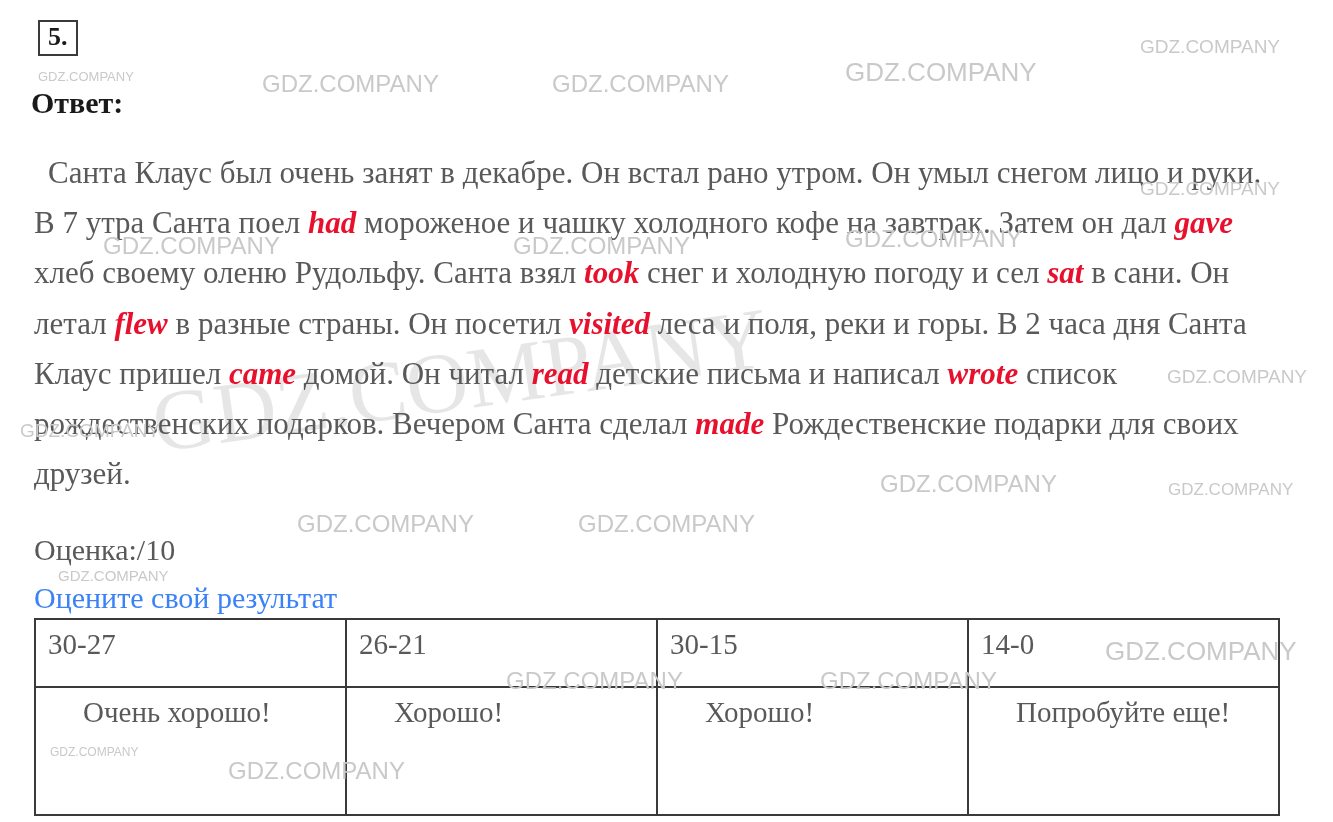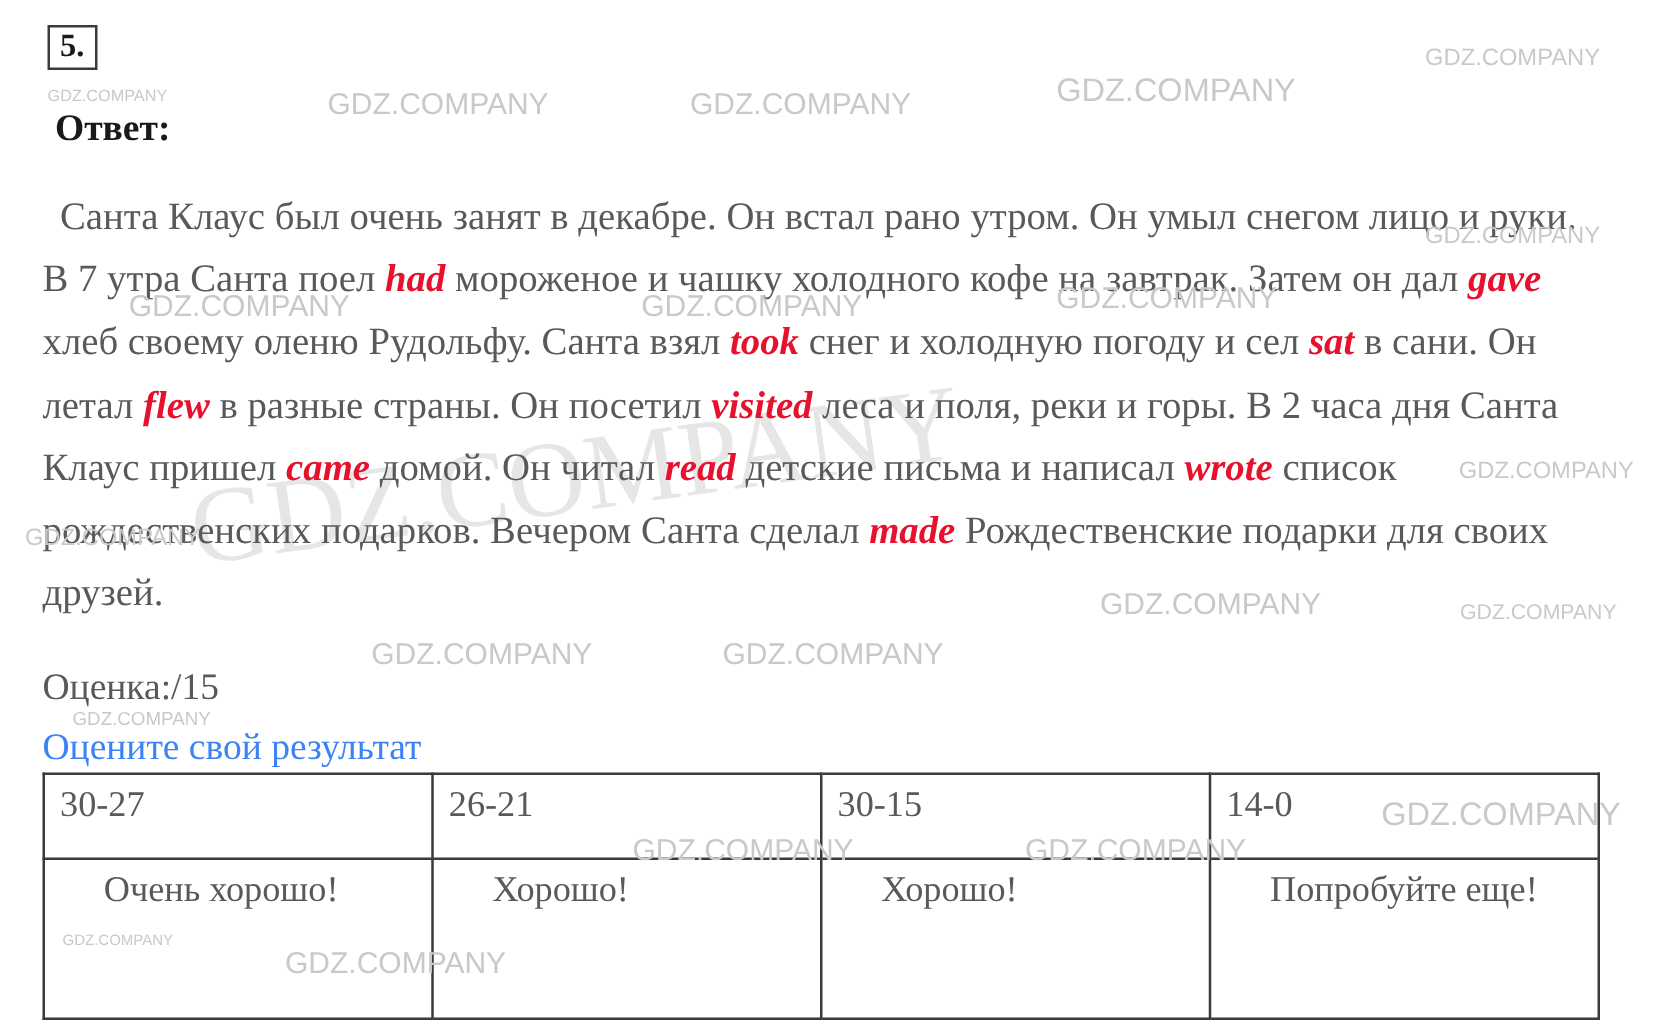--- a/index.html
+++ b/index.html
@@ -26,21 +26,21 @@
     font-family: "Liberation Serif", serif;
     font-weight: bold;
     font-size: 26px;
     line-height: 1;
     color: #1a1a1a;
   }
 
   
   #answer-label {
     position: absolute;
-    left: 44px;
+    left: 31px;
     top: 86px;
     font-family: "Liberation Serif", serif;
     font-weight: bold;
     font-size: 30px;
     color: #1a1a1a;
   }
 
   
   #answer-text {
     position: absolute;
@@ -123,21 +123,21 @@
 <body>
 
 <div id="ex-number">5.</div>
 
 <div id="wm-big">GDZ.COMPANY</div>
 
 <div id="answer-label">Ответ:</div>
 
 <div id="answer-text"><span>Санта Клаус был очень занят в декабре. Он встал рано утром. Он умыл снегом лицо и руки. В 7 утра Санта поел </span><span class="fill" style="color: rgb(232, 17, 45);">had</span><span> мороженое и чашку холодного кофе на завтрак. Затем он дал </span><span class="fill" style="color: rgb(232, 17, 45);">gave</span><span> хлеб своему оленю Рудольфу. Санта взял </span><span class="fill" style="color: rgb(232, 17, 45);">took</span><span> снег и холодную погоду и сел </span><span class="fill" style="color: rgb(232, 17, 45);">sat</span><span> в сани. Он летал </span><span class="fill" style="color: rgb(232, 17, 45);">flew</span><span> в разные страны. Он посетил </span><span class="fill" style="color: rgb(232, 17, 45);">visited</span><span> леса и поля, реки и горы. В 2 часа дня Санта Клаус пришел </span><span class="fill" style="color: rgb(232, 17, 45);">came</span><span> домой. Он читал </span><span class="fill" style="color: rgb(232, 17, 45);">read</span><span> детские письма и написал </span><span class="fill" style="color: rgb(232, 17, 45);">wrote</span><span> список рождественских подарков. Вечером Санта сделал </span><span class="fill" style="color: rgb(232, 17, 45);">made</span><span> Рождественские подарки для своих друзей.</span></div>
 
-<div id="grade-line">Оценка:/15</div>
+<div id="grade-line">Оценка:/10</div>
 <div id="self-assess">Оцените свой результат</div>
 
 <table id="results-table">
   <tbody>
     <tr class="score-row">
       <td>30-27</td>
       <td>26-21</td>
       <td>30-15</td>
       <td>14-0</td>
     </tr>

